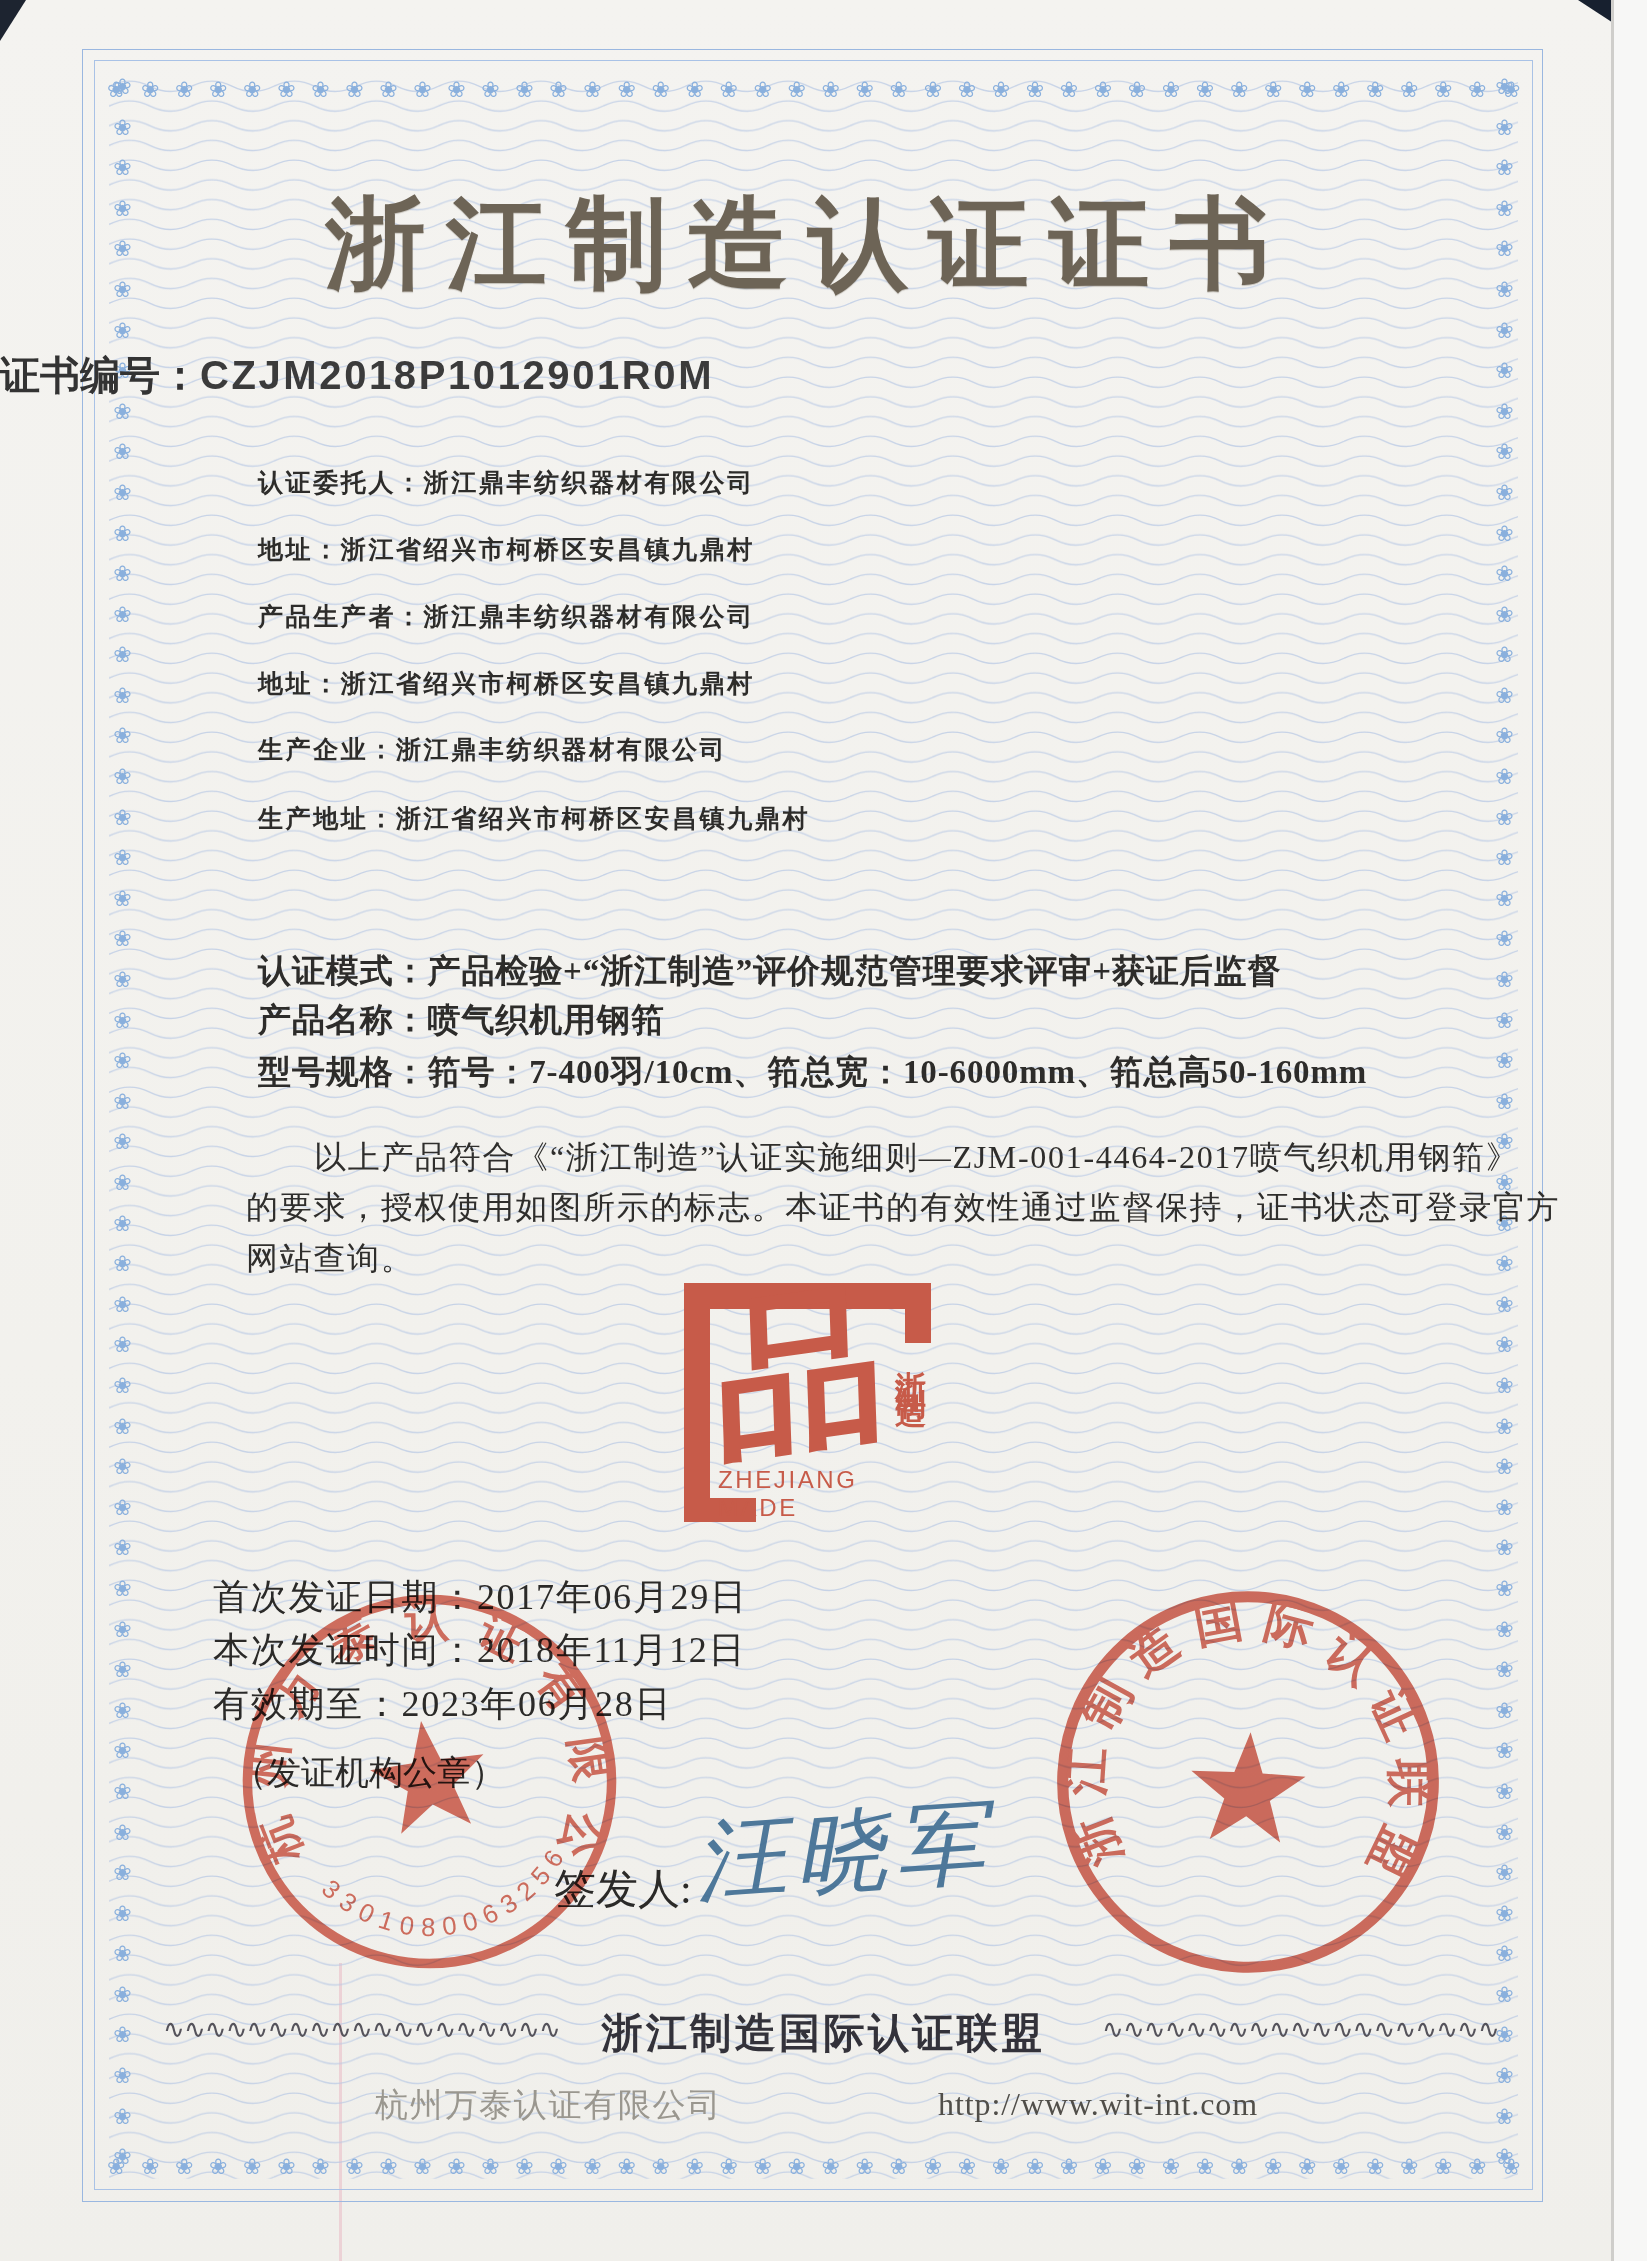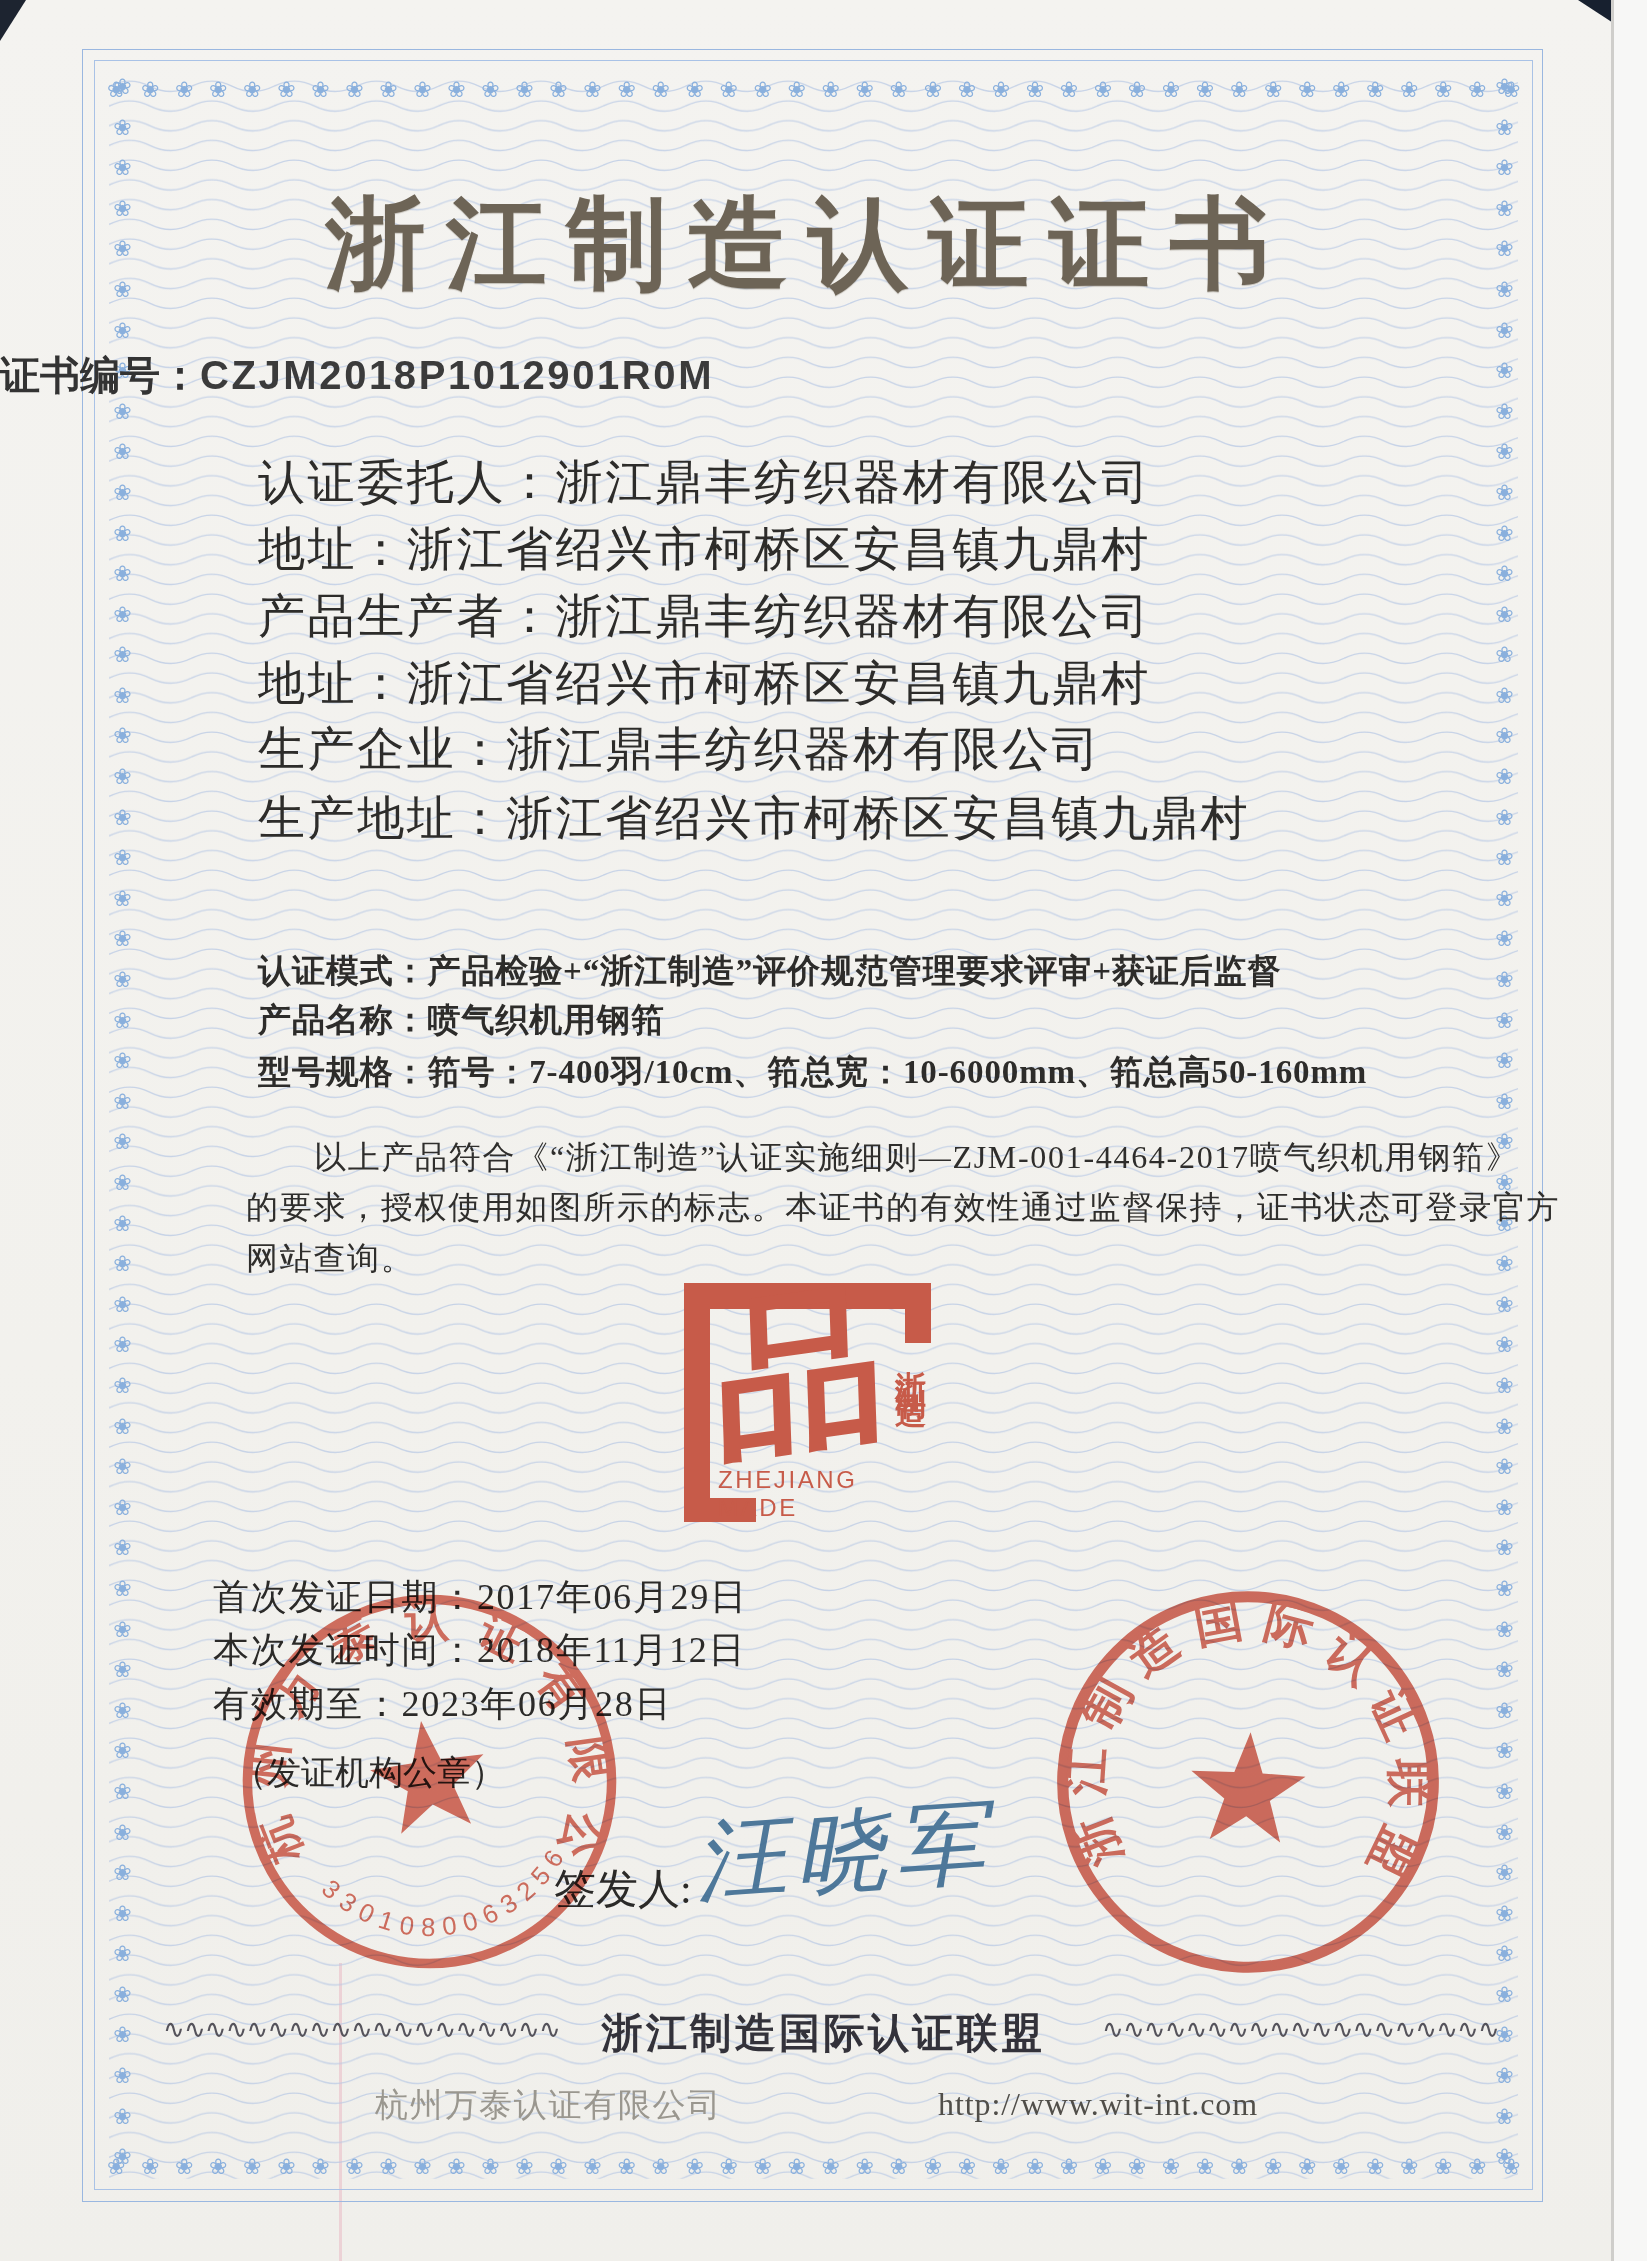--- a/index.html
+++ b/index.html
@@ -19,21 +19,21 @@
   .band-bottom{top:2151px;}
   .band-v{top:74px;width:31px;height:2108px;writing-mode:vertical-rl;line-height:31px;}
   .band-left{left:107px;}
   .band-right{left:1489px;}
   .waves{position:absolute;left:109px;top:75px;opacity:.72;z-index:0;}
   
   .txt{position:absolute;z-index:2;color:#2d2c2a;white-space:nowrap;}
   .title{left:0;top:178px;width:1616px;text-align:center;font-size:100px;font-weight:700;letter-spacing:20.6px;color:#6d6456;text-shadow:0 0.9px 0.9px rgba(109,100,86,.35);}
   .certline{left:0;top:348px;width:1647px;font-size:40px;font-weight:700;color:#333;}
   .certline .num{font-family:"Liberation Sans",sans-serif;letter-spacing:2.6px;color:#3b3b3b;}
-  .party{left:258px;font-size:47px;font-weight:400;letter-spacing:2.6px;line-height:45px;}
+  .party{left:258px;font-size:25px;font-weight:700;letter-spacing:2.6px;line-height:45px;}
   .detail{left:258px;font-size:33px;font-weight:700;letter-spacing:0.9px;line-height:39px;}
   .stmt{font-size:32px;letter-spacing:1.7px;color:#2f2e2c;line-height:39px;}
   .dateline{left:213px;font-size:36px;letter-spacing:1.7px;color:#2b2a28;}
   .sealnote{left:213px;top:1750px;font-size:34px;color:#2b2a28;margin-left:20px;}
   .issuelabel{left:554px;top:1861px;font-size:42px;color:#2b2a28;}
   .signature{left:695px;top:1791px;font-size:91px;font-style:italic;letter-spacing:8.6px;color:#38688f;transform:rotate(-4deg);opacity:.88;z-index:3;}
   .heading{left:0;top:2006px;width:1647px;text-align:center;font-size:41px;font-weight:700;letter-spacing:3.4px;color:#33323a;}
   .flourish{top:2016px;height:29px;line-height:27.5px;overflow:hidden;font-family:"DejaVu Sans",sans-serif;font-size:26px;letter-spacing:-0.9px;color:#55535b;}
   .flourish-l{left:163px;width:395px;}
   .flourish-r{left:1102px;width:395px;text-align:right;}

